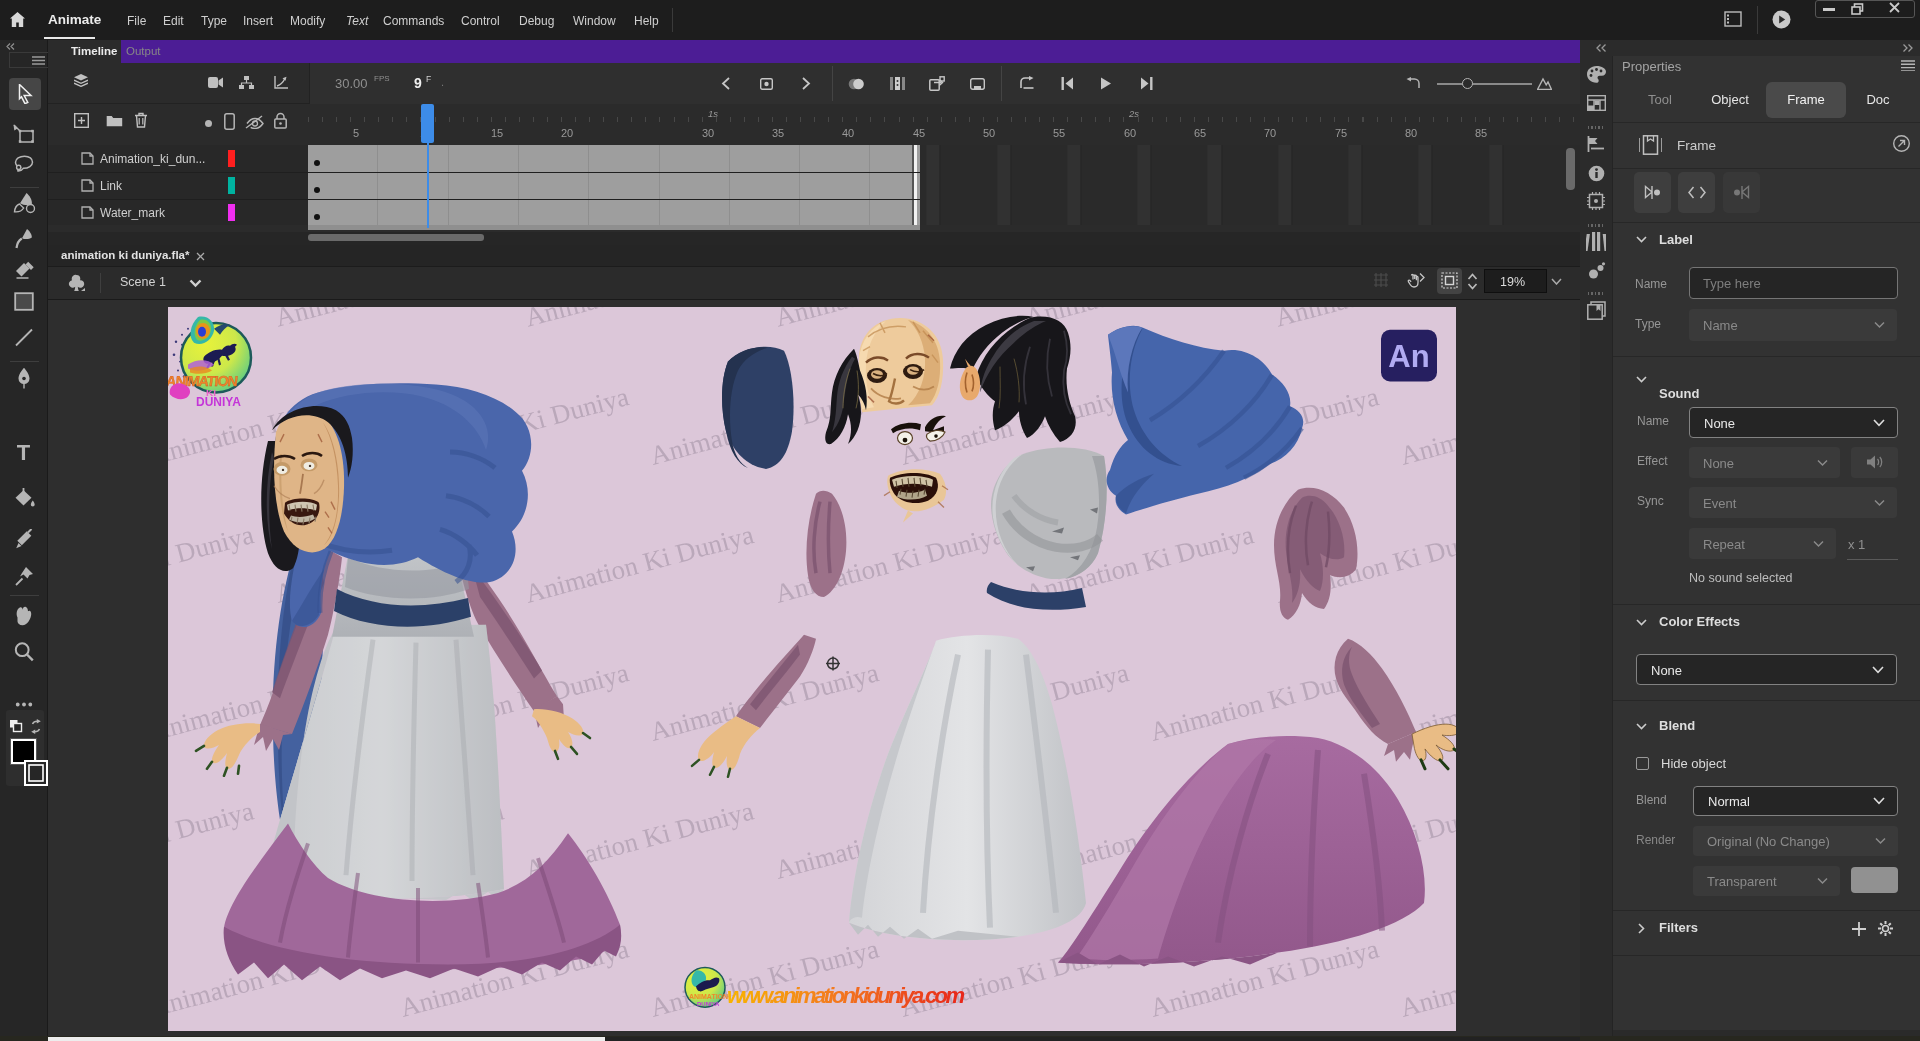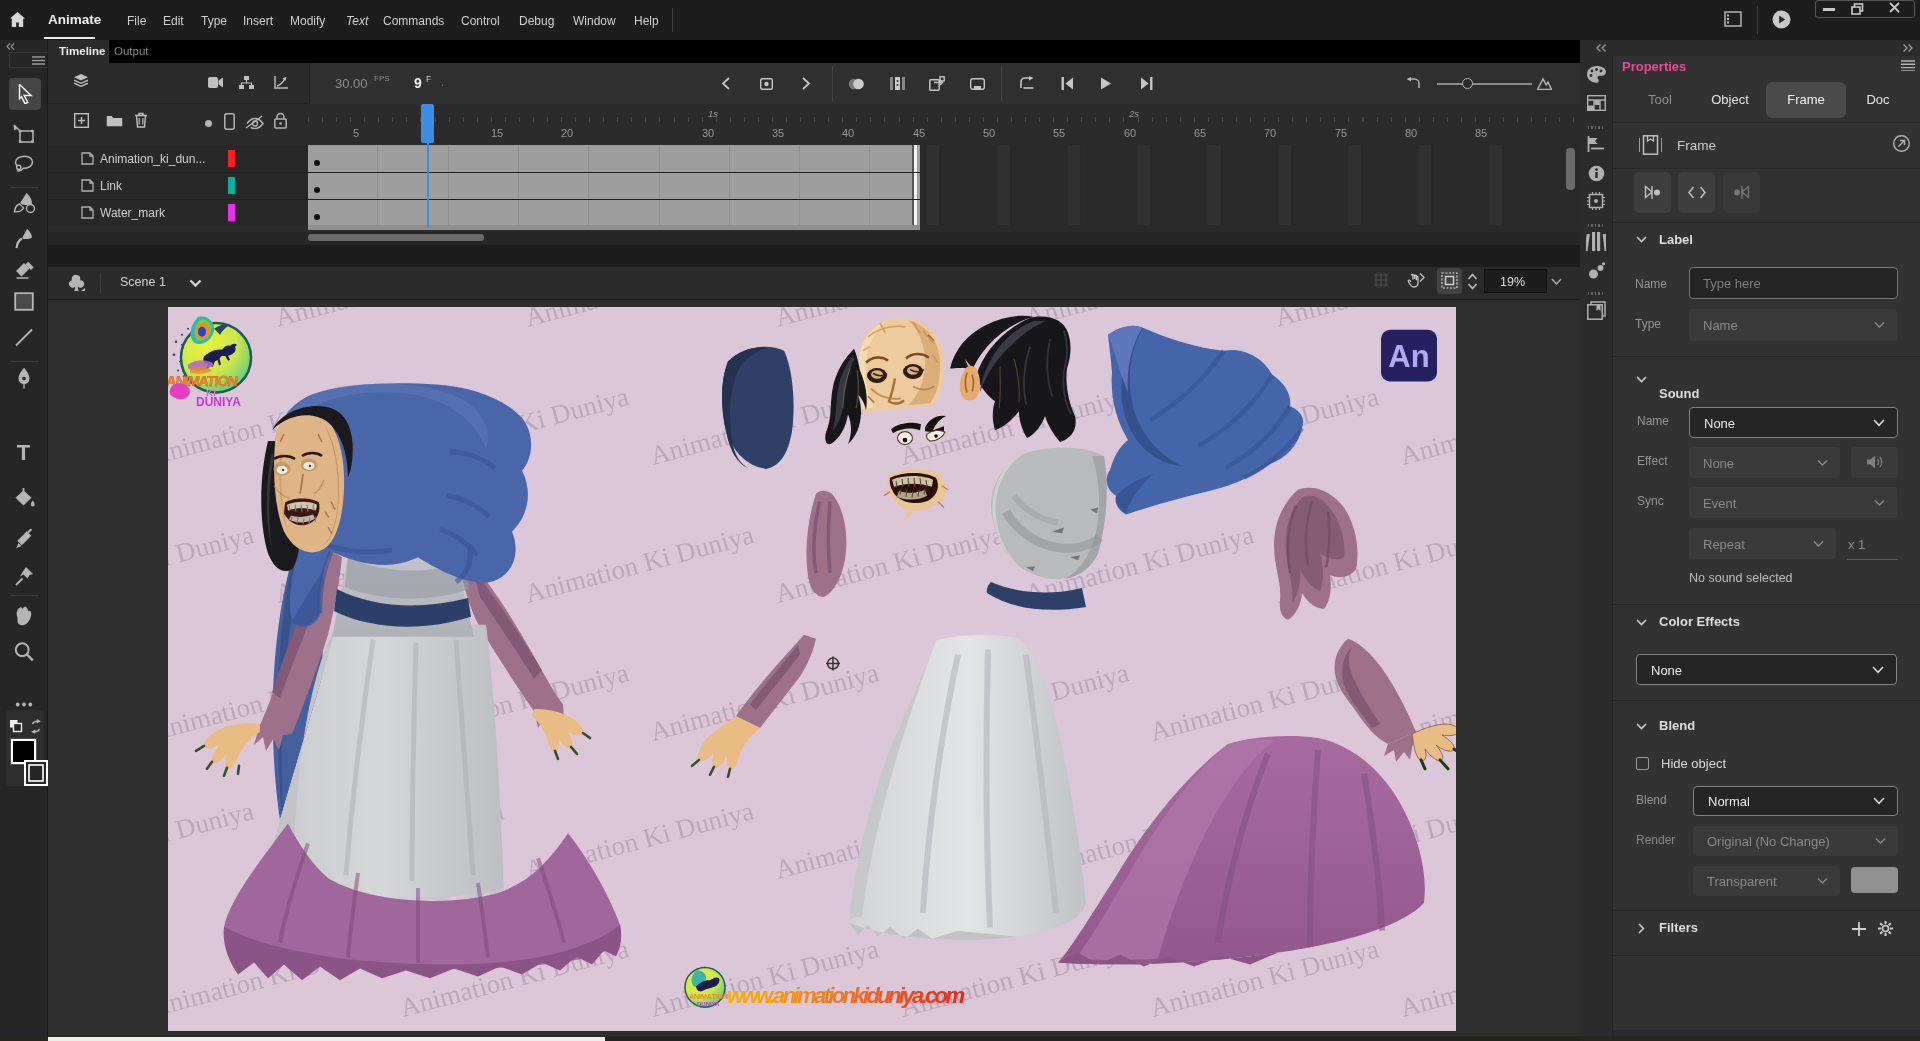--- a/index.html
+++ b/index.html
@@ -7,21 +7,21 @@
 #app{position:relative;width:1920px;height:1041px;overflow:hidden;background:#1d1d1d;font-family:"Liberation Sans",sans-serif;-webkit-font-smoothing:antialiased;}
 .abs{position:absolute;}
 
 #menubar{position:absolute;left:0;top:0;width:1920px;height:40px;background:#1d1d1d;color:#d6d6d6;font-size:13px;}
 #menubar .mi{position:absolute;top:14px;color:#cfcfcf;font-size:12px;}
 
 #tools{position:absolute;left:0;top:40px;width:48px;height:1001px;background:#262626;border-right:1px solid #1a1a1a;}
 .tool{position:absolute;left:50%;transform:translateX(-50%);color:#b8b8b8;}
 
 #timeline{position:absolute;left:48px;top:40px;width:1532px;height:205px;background:#2b2b2b;}
-#tl-tabbar{position:absolute;left:0;top:0;width:100%;height:18px;background:#000000;}
+#tl-tabbar{position:absolute;left:12px;top:0;width:100%;height:18px;background:#4c1d95;}
 #tl-toolbar{position:absolute;left:0;top:18px;width:100%;height:42px;background:#2b2b2b;border-bottom:1px solid #222;}
 #tl-header{position:absolute;left:0;top:60px;width:100%;height:45px;background:#2b2b2b;}
 
 #rcollapse{position:absolute;left:1580px;top:40px;width:340px;height:16px;background:#2b2b2b;}
 #ricons{position:absolute;left:1580px;top:56px;width:33px;height:985px;background:#2b2b2b;border-right:1px solid #242424;}
 #rpanel{position:absolute;left:1613px;top:56px;width:307px;height:985px;background:#323232;}
 .sect-div{position:absolute;left:0;width:307px;height:1px;background:#272727;}
 .plabel{position:absolute;color:#969696;font-size:12px;}
 .dd{position:absolute;border-radius:4px;font-size:13px;line-height:1;}
 .dd.en{background:#252525;border:1px solid #828282;color:#e4e4e4;}
@@ -389,20 +389,26 @@
       <div class="abs" style="left:0;top:26.5px;width:260px;height:1px;background:#1f1f1f;"></div>
       <div class="abs" style="left:0;top:53.5px;width:260px;height:1px;background:#1f1f1f;"></div>
     </div>
     <div class="abs" style="left:260px;top:185px;width:612px;height:5px;background:#8f8f8f;"></div>
     <div class="abs" style="left:0;top:192px;width:1532px;height:13px;background:#262626;">
       <div class="abs" style="left:260px;top:2px;width:176px;height:7px;border-radius:3px;background:#6a6a6a;"></div>
     </div>
     <div class="abs" style="left:1518px;top:108px;width:9px;height:42px;border-radius:4px;background:#6a6a6a;"></div>
     <div class="abs" style="left:373px;top:64px;width:13px;height:39px;background:#3d8ce8;border-radius:2px;"></div>
     <div class="abs" style="left:379px;top:103px;width:1.5px;height:85px;background:#3d8ce8;"></div>
+  </div>
+  <div id="doctab">
+    <span class="abs" style="left:13px;top:4px;font-size:11.5px;font-weight:bold;color:#e2e2e2;">animation ki duniya.fla*</span>
+    <svg class="abs" style="left:148px;top:7px" width="9" height="9" viewBox="0 0 9 9">
+        <path d="M1 1l7 7M8 1L1 8" stroke="#aaa" stroke-width="1.3"></path>
+      </svg>
   </div>
   <div id="scenebar">
     <svg class="abs" style="left:19px;top:7px" width="19" height="19" viewBox="0 0 19 19">
         <path d="M9.5 1a3.8 3.8 0 013.8 3.8c0 .5-.1 1-.3 1.4a3.8 3.8 0 11-2.2 6.6 10 10 0 001 4.2H7.2a10 10 0 001-4.2A3.8 3.8 0 115 6.2c-.2-.4-.3-.9-.3-1.4A3.8 3.8 0 019.5 1z" fill="#b5b5b5"></path>
         <path d="M14 17l4-0 0-3z" fill="#b5b5b5"></path>
       </svg>
     <div class="abs" style="left:52px;top:6px;width:1px;height:20px;background:#3f3f3f;"></div>
     <span class="abs" style="left:72px;top:8px;font-size:12.5px;color:#d2d2d2;">Scene 1</span>
     <svg class="abs" style="left:141px;top:12px" width="13" height="9" viewBox="0 0 13 9">
         <path d="M1.5 1.5l5 5 5-5" fill="none" stroke="#d0d0d0" stroke-width="2.4"></path>
@@ -769,21 +775,21 @@
         <circle cx="15.5" cy="1.8" r="1.6" fill="#b0b0b0"></circle>
       </svg>
     <div class="abs" style="left:8px;top:236px;width:17px;height:3px;background:repeating-linear-gradient(90deg,#666 0,#666 1.5px,transparent 1.5px,transparent 3.5px);"></div>
     <svg class="abs" style="left:7px;top:245px" width="19" height="19" viewBox="0 0 19 19">
         <rect x="0.8" y="3.8" width="14.4" height="14.4" fill="none" stroke="#b0b0b0" stroke-width="1.5"></rect>
         <path d="M4 3.8V1h14v14h-2.8" fill="none" stroke="#b0b0b0" stroke-width="1.5"></path>
         <path d="M9.5 4v6l2-1.7 2 1.7V4z" fill="#b0b0b0"></path>
       </svg>
   </div>
   <div id="rpanel">
-    <span class="abs" style="left:9px;top:3px;font-size:13px;font-weight:bold;color:#ec4899;">Properties</span>
+    <span class="abs" style="left:9px;top:3px;font-size:13px;font-weight:normal;color:#a3a3a3;">Properties</span>
     <svg class="abs" style="left:288px;top:4px" width="14" height="11" viewBox="0 0 14 11">
         <path d="M0 1h14M0 4.3h14M0 7.6h14M0 10.9h14" stroke="#b5b5b5" stroke-width="1.4"></path>
       </svg>
     <div class="abs" style="left:153px;top:26px;width:80px;height:36px;background:#4a4a4a;border-radius:6px;"></div>
     <span class="abs ptab" style="left:14px;width:66px;color:#8f8f8f;">Tool</span>
     <span class="abs ptab" style="left:84px;width:66px;color:#e6e6e6;">Object</span>
     <span class="abs ptab" style="left:153px;width:80px;color:#f2f2f2;">Frame</span>
     <span class="abs ptab" style="left:234px;width:62px;color:#e6e6e6;">Doc</span>
     <div class="sect-div" style="top:66px;"></div>
     <svg class="abs" style="left:26px;top:79px" width="23" height="20" viewBox="0 0 23 20">

